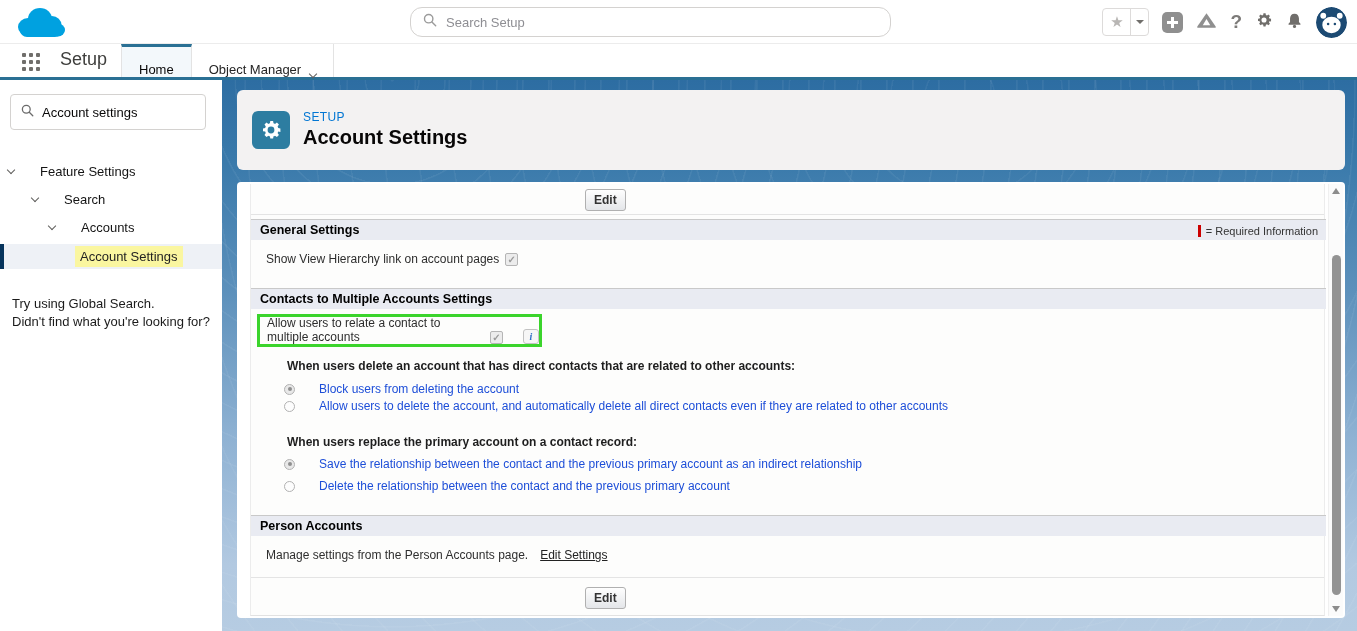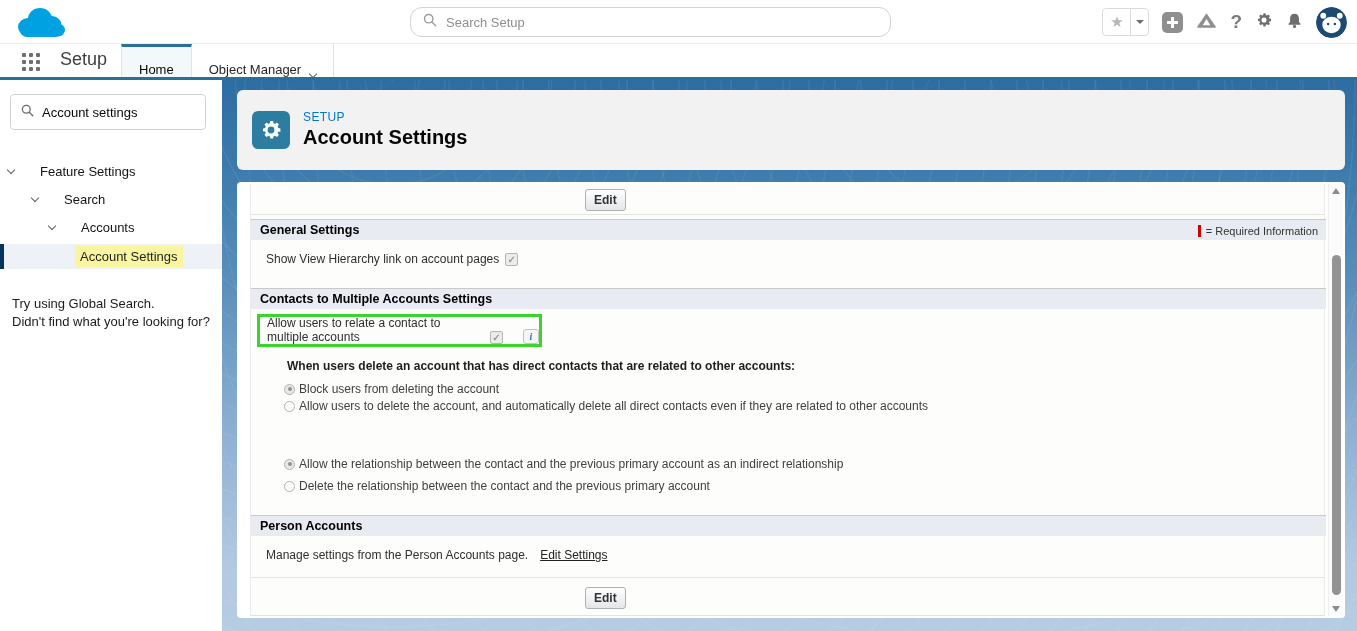--- a/index.html
+++ b/index.html
@@ -66,21 +66,21 @@
   .btn { position:absolute; left:334px; padding:3px 8px; font-size:12px; font-weight:bold; color:#333; background:linear-gradient(#fefefe,#e4e6e9); border:1px solid #b0b0b0; border-radius:3px; cursor:pointer; font-family:inherit; }
   .sech { position:absolute; left:0; width:1075px; height:21px; background:#e9ebf2; border-top:1px solid #c9c9c9; font-size:12.5px; font-weight:bold; color:#000; line-height:20px; padding-left:9px; }
   .reqlegend { position:absolute; right:8px; top:0; height:21px; display:flex; align-items:center; gap:5px; font-size:11px; font-weight:normal; color:#333; }
   .reqbar { width:3px; height:12px; background:#c00; }
   .rowlabel { font-size:12px; color:#2e2e2e; }
   .row1 { position:absolute; left:15px; top:68px; display:flex; align-items:center; gap:6px; }
   .cbx { width:13px; height:13px; background:#ececec; border:1px solid #b5b5b5; border-radius:2px; display:flex; align-items:center; justify-content:center; font-size:10px; color:#9a9a9a; font-weight:bold; flex:none; }
   .greenbox { position:absolute; left:6px; top:130px; width:285px; height:33px; border:3px solid #3bd42c; display:flex; align-items:flex-end; gap:20px; padding-left:7px; background:transparent; }
   .infobtn { width:16px; height:15px; border:1px solid #c2c2c2; border-radius:3px; background:#f6f6f6; color:#2f6fc4; font-size:10px; font-style:italic; font-weight:bold; font-family:"Liberation Serif", serif; display:flex; align-items:center; justify-content:center; flex:none; cursor:pointer; }
   .qline { position:absolute; left:36px; font-size:12px; font-weight:bold; color:#1e1e1e; }
-  .radiorow { position:absolute; left:33px; display:flex; align-items:center; gap:4px; font-size:12px; color:#404040; }
+  .radiorow { position:absolute; left:33px; display:flex; align-items:center; gap:24px; font-size:12px; color:#1d4ed8; }
   .radio { width:11px; height:11px; border:1px solid #b2b2b2; border-radius:50%; background:#fdfdfd; position:relative; flex:none; }
   .radio.sel { background:#e8e8e8; }
   .radio.sel::after { content:""; position:absolute; left:2.5px; top:2.5px; width:4px; height:4px; border-radius:50%; background:#8f8f8f; }
   .managerow { position:absolute; left:15px; top:364px; font-size:12px; color:#2e2e2e; display:flex; gap:12px; align-items:baseline; }
   .elink { color:#222; text-decoration:underline; cursor:pointer; }
 
   
   .scroll { position:absolute; left:1091px; top:2px; width:15px; height:432px; background:#fbfbfb; border-left:1px solid #f0f0f0; }
   .tri-up { position:absolute; left:3px; top:4px; width:0; height:0; border-left:4.5px solid transparent; border-right:4.5px solid transparent; border-bottom:6px solid #8c8c8c; }
   .tri-dn { position:absolute; left:3px; bottom:4px; width:0; height:0; border-left:4.5px solid transparent; border-right:4.5px solid transparent; border-top:6px solid #8c8c8c; }
@@ -254,24 +254,25 @@
 
       <div class="radiorow" style="top:198px;">
         <span class="radio sel"></span>
         <span>Block users from deleting the account</span>
       </div>
       <div class="radiorow" style="top:215px;">
         <span class="radio"></span>
         <span>Allow users to delete the account, and automatically delete all direct contacts even if they are related to other accounts</span>
       </div>
 
+      <div class="qline" style="top:251px;">When users replace the primary account on a contact record:</div>
 
       <div class="radiorow" style="top:273px;">
         <span class="radio sel"></span>
-        <span>Allow the relationship between the contact and the previous primary account as an indirect relationship</span>
+        <span>Save the relationship between the contact and the previous primary account as an indirect relationship</span>
       </div>
       <div class="radiorow" style="top:295px;">
         <span class="radio"></span>
         <span>Delete the relationship between the contact and the previous primary account</span>
       </div>
 
       <div class="sech" style="top:331px;">
         <span>Person Accounts</span>
       </div>
 

